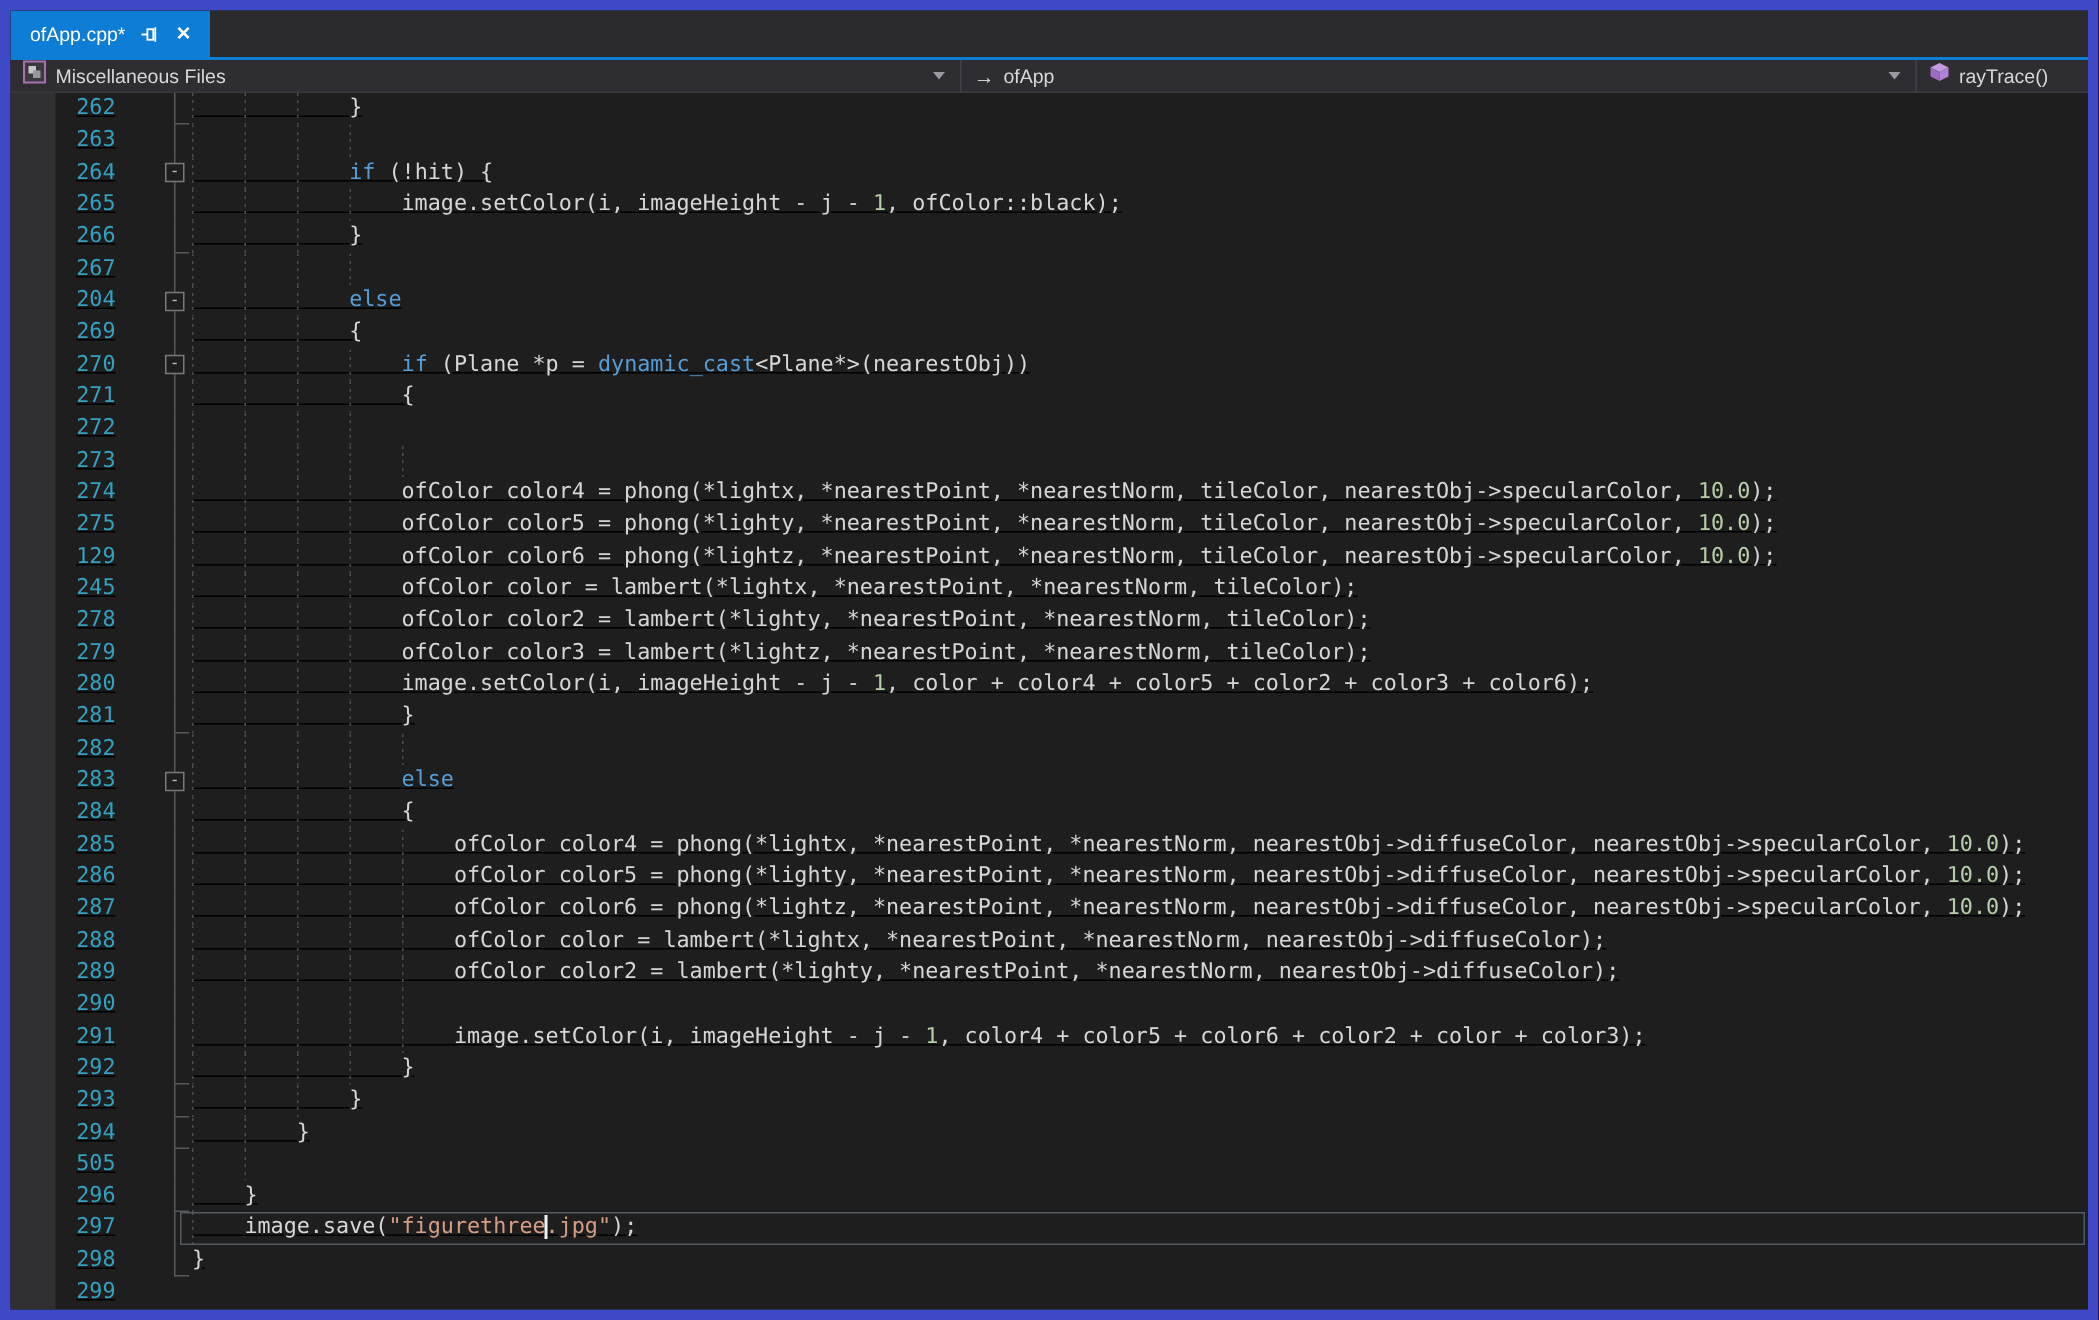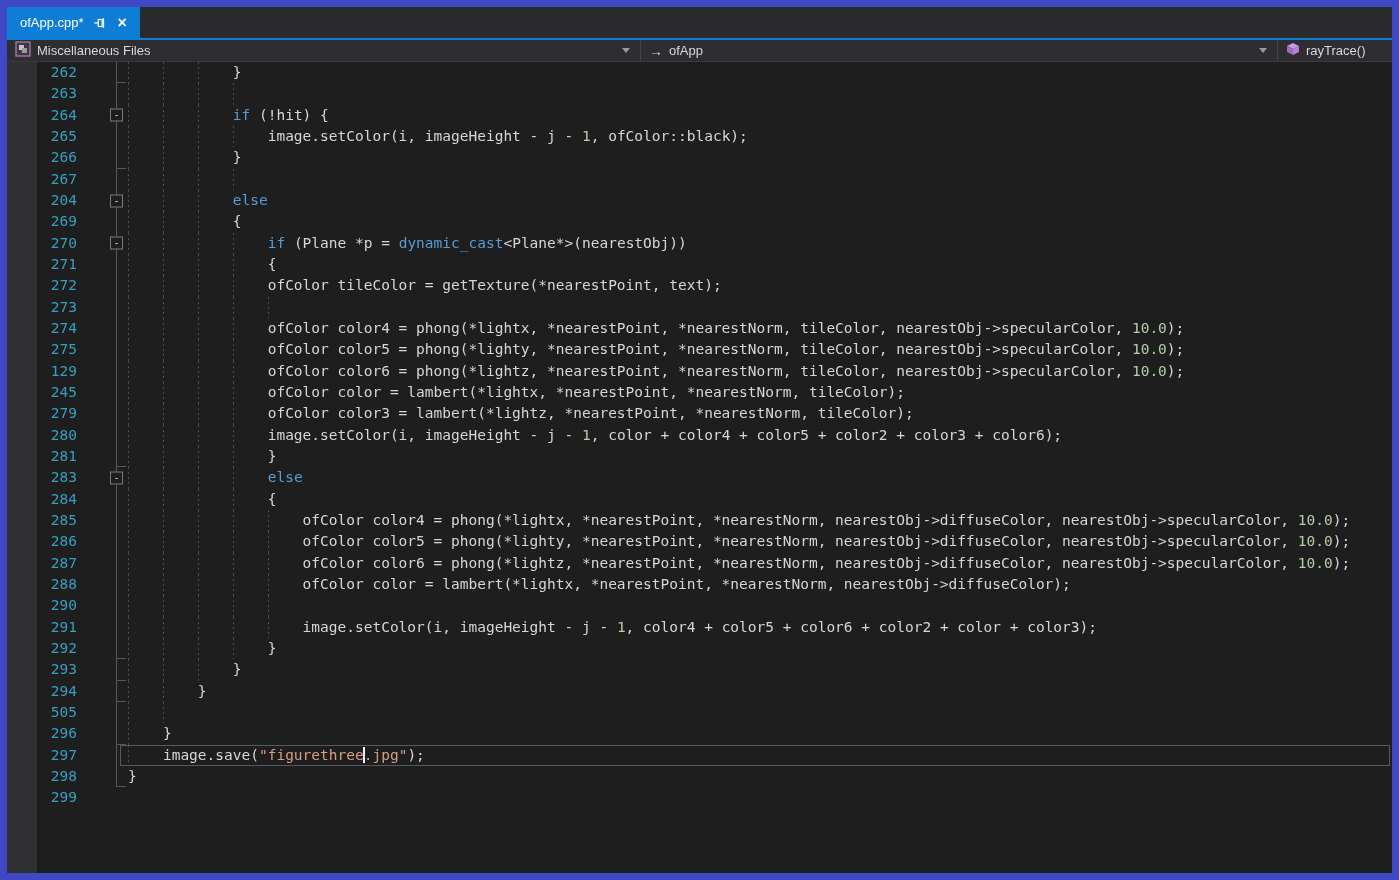--- a/index.html
+++ b/index.html
@@ -20,21 +20,21 @@
   .navsec .lbl{color:#d8d8d8;font-size:13px;margin-left:6px;white-space:nowrap;}
   .nav1{width:634px;}
   .nav2{width:637px;}
   .nav3{flex:1;border-right:none;}
   .ddcaret{margin-left:auto;margin-right:10px;width:0;height:0;border-left:4px solid transparent;border-right:4px solid transparent;border-top:5px solid #9a9aa0;}
   .arrowglyph{color:#cfcfcf;font-size:14px;font-weight:bold;line-height:1;}
 
   
   .editor{flex:1;position:relative;background:var(--editor_bg,#1e1e1e);font-family:"DejaVu Sans Mono",monospace;font-size:14.5px;overflow:hidden;}
   .stripe{position:absolute;left:0;top:0;bottom:0;width:30px;background:#303033;}
-  .lines{position:relative;}
+  .lines{position:relative;text-decoration:underline;}
   .row{display:flex;height:21.34px;position:relative;align-items:stretch;}
   .lnum{flex:none;width:78px;box-sizing:border-box;padding-right:8px;text-align:right;color:var(--line_number,#35a0c0);line-height:21.34px;}
   .fold{flex:none;width:43px;position:relative;}
   .fold i{display:block;font-style:normal;}
   .fline{position:absolute;left:31px;top:0;bottom:0;width:1px;background:var(--fold,#585858);}
   .fstub{position:absolute;left:31px;bottom:0;width:10px;height:1px;background:var(--fold,#585858);}
   .fbox{position:absolute;left:25px;top:50%;transform:translateY(-50%);width:13px;height:13px;box-sizing:border-box;border:1px solid #7a7a7a;background:#1e1e1e;color:#c0c0c0;font-size:11px;line-height:10px;text-align:center;z-index:2;}
   .code{flex:1;position:relative;white-space:pre;overflow:hidden;line-height:21.34px;}
   .guide{position:absolute;top:0;bottom:0;width:1px;font-style:normal;background:repeating-linear-gradient(to bottom,var(--guide,#4c4c4c) 0 2px,transparent 2px 5px);}
   .tk-d{color:var(--text,#d6d6d6);}
@@ -172,21 +172,21 @@
             <span class="fold">
               <i class="fline"></i>
             </span>
             <span class="code"><i class="guide" style="left: 0px;"></i><i class="guide" style="left: 34.9px;"></i><i class="guide" style="left: 69.8px;"></i><i class="guide" style="left: 104.7px;"></i><span class="tk-d">                {</span></span>
           </div>
           <div class="row">
             <span class="lnum">272</span>
             <span class="fold">
               <i class="fline"></i>
             </span>
-            <span class="code"><i class="guide" style="left: 0px;"></i><i class="guide" style="left: 34.9px;"></i><i class="guide" style="left: 69.8px;"></i><i class="guide" style="left: 104.7px;"></i><span class="tk-d">                ofColor tileColor = getTexture(*nearestPoint, text);</span></span>
+            <span class="code"><i class="guide" style="left: 0px;"></i><i class="guide" style="left: 34.9px;"></i><i class="guide" style="left: 69.8px;"></i><i class="guide" style="left: 104.7px;"></i></span>
           </div>
           <div class="row">
             <span class="lnum">273</span>
             <span class="fold">
               <i class="fline"></i>
             </span>
             <span class="code"><i class="guide" style="left: 0px;"></i><i class="guide" style="left: 34.9px;"></i><i class="guide" style="left: 69.8px;"></i><i class="guide" style="left: 104.7px;"></i><i class="guide" style="left: 139.6px;"></i></span>
           </div>
           <div class="row">
             <span class="lnum">274</span>
@@ -210,20 +210,27 @@
             <span class="code"><i class="guide" style="left: 0px;"></i><i class="guide" style="left: 34.9px;"></i><i class="guide" style="left: 69.8px;"></i><i class="guide" style="left: 104.7px;"></i><span class="tk-d">                ofColor color6 = phong(*lightz, *nearestPoint, *nearestNorm, tileColor, nearestObj-&gt;specularColor, </span><span class="tk-n">10.0</span><span class="tk-d">);</span></span>
           </div>
           <div class="row">
             <span class="lnum">245</span>
             <span class="fold">
               <i class="fline"></i>
             </span>
             <span class="code"><i class="guide" style="left: 0px;"></i><i class="guide" style="left: 34.9px;"></i><i class="guide" style="left: 69.8px;"></i><i class="guide" style="left: 104.7px;"></i><span class="tk-d">                ofColor color = lambert(*lightx, *nearestPoint, *nearestNorm, tileColor);</span></span>
           </div>
           <div class="row">
+            <span class="lnum">278</span>
+            <span class="fold">
+              <i class="fline"></i>
+            </span>
+            <span class="code"><i class="guide" style="left: 0px;"></i><i class="guide" style="left: 34.9px;"></i><i class="guide" style="left: 69.8px;"></i><i class="guide" style="left: 104.7px;"></i><span class="tk-d">                ofColor color2 = lambert(*lighty, *nearestPoint, *nearestNorm, tileColor);</span></span>
+          </div>
+          <div class="row">
             <span class="lnum">279</span>
             <span class="fold">
               <i class="fline"></i>
             </span>
             <span class="code"><i class="guide" style="left: 0px;"></i><i class="guide" style="left: 34.9px;"></i><i class="guide" style="left: 69.8px;"></i><i class="guide" style="left: 104.7px;"></i><span class="tk-d">                ofColor color3 = lambert(*lightz, *nearestPoint, *nearestNorm, tileColor);</span></span>
           </div>
           <div class="row">
             <span class="lnum">280</span>
             <span class="fold">
               <i class="fline"></i>
@@ -232,20 +239,27 @@
           </div>
           <div class="row">
             <span class="lnum">281</span>
             <span class="fold">
               <i class="fline"></i>
               <i class="fstub"></i>
             </span>
             <span class="code"><i class="guide" style="left: 0px;"></i><i class="guide" style="left: 34.9px;"></i><i class="guide" style="left: 69.8px;"></i><i class="guide" style="left: 104.7px;"></i><span class="tk-d">                }</span></span>
           </div>
           <div class="row">
+            <span class="lnum">282</span>
+            <span class="fold">
+              <i class="fline"></i>
+            </span>
+            <span class="code"><i class="guide" style="left: 0px;"></i><i class="guide" style="left: 34.9px;"></i><i class="guide" style="left: 69.8px;"></i><i class="guide" style="left: 104.7px;"></i><i class="guide" style="left: 139.6px;"></i></span>
+          </div>
+          <div class="row">
             <span class="lnum">283</span>
             <span class="fold">
               <i class="fline"></i>
               <i class="fbox">-</i>
             </span>
             <span class="code"><i class="guide" style="left: 0px;"></i><i class="guide" style="left: 34.9px;"></i><i class="guide" style="left: 69.8px;"></i><i class="guide" style="left: 104.7px;"></i><span class="tk-d">                </span><span class="tk-k">else</span></span>
           </div>
           <div class="row">
             <span class="lnum">284</span>
             <span class="fold">
@@ -273,20 +287,27 @@
               <i class="fline"></i>
             </span>
             <span class="code"><i class="guide" style="left: 0px;"></i><i class="guide" style="left: 34.9px;"></i><i class="guide" style="left: 69.8px;"></i><i class="guide" style="left: 104.7px;"></i><i class="guide" style="left: 139.6px;"></i><span class="tk-d">                    ofColor color6 = phong(*lightz, *nearestPoint, *nearestNorm, nearestObj-&gt;diffuseColor, nearestObj-&gt;specularColor, </span><span class="tk-n">10.0</span><span class="tk-d">);</span></span>
           </div>
           <div class="row">
             <span class="lnum">288</span>
             <span class="fold">
               <i class="fline"></i>
             </span>
             <span class="code"><i class="guide" style="left: 0px;"></i><i class="guide" style="left: 34.9px;"></i><i class="guide" style="left: 69.8px;"></i><i class="guide" style="left: 104.7px;"></i><i class="guide" style="left: 139.6px;"></i><span class="tk-d">                    ofColor color = lambert(*lightx, *nearestPoint, *nearestNorm, nearestObj-&gt;diffuseColor);</span></span>
+          </div>
+          <div class="row">
+            <span class="lnum">289</span>
+            <span class="fold">
+              <i class="fline"></i>
+            </span>
+            <span class="code"><i class="guide" style="left: 0px;"></i><i class="guide" style="left: 34.9px;"></i><i class="guide" style="left: 69.8px;"></i><i class="guide" style="left: 104.7px;"></i><i class="guide" style="left: 139.6px;"></i><span class="tk-d">                    ofColor color2 = lambert(*lighty, *nearestPoint, *nearestNorm, nearestObj-&gt;diffuseColor);</span></span>
           </div>
           <div class="row">
             <span class="lnum">290</span>
             <span class="fold">
               <i class="fline"></i>
             </span>
             <span class="code"><i class="guide" style="left: 0px;"></i><i class="guide" style="left: 34.9px;"></i><i class="guide" style="left: 69.8px;"></i><i class="guide" style="left: 104.7px;"></i><i class="guide" style="left: 139.6px;"></i></span>
           </div>
           <div class="row">
             <span class="lnum">291</span>

